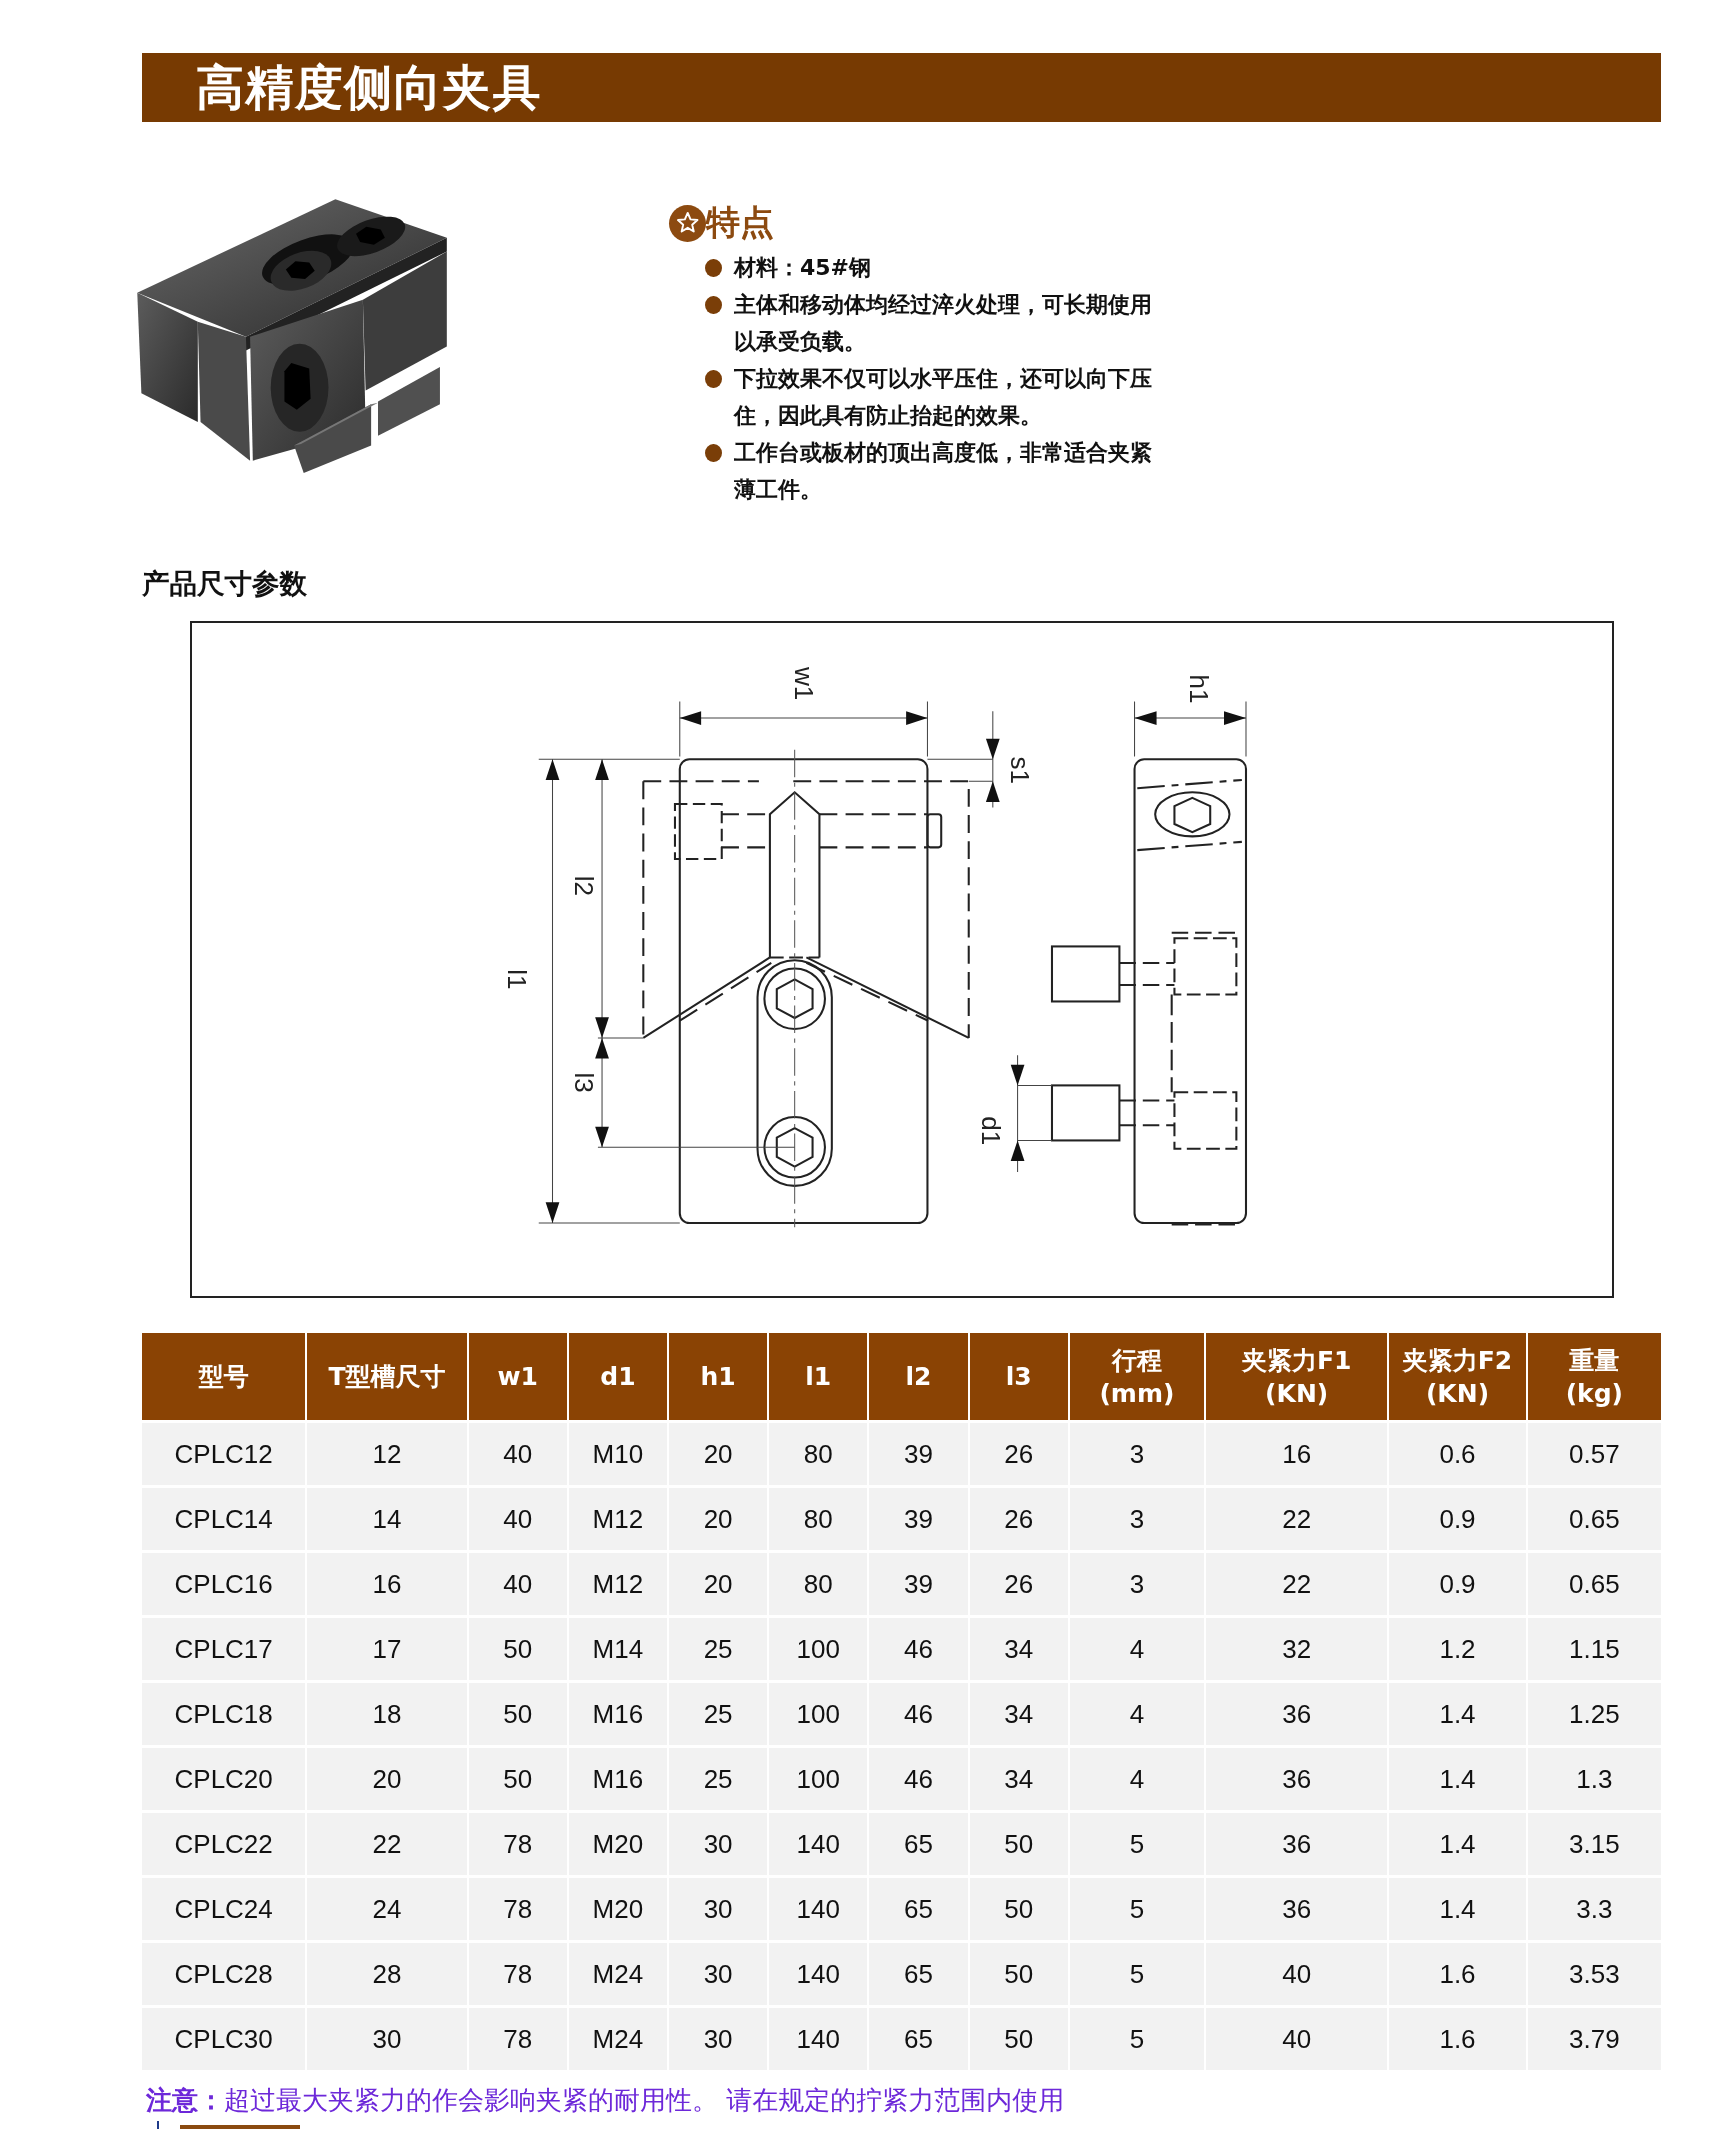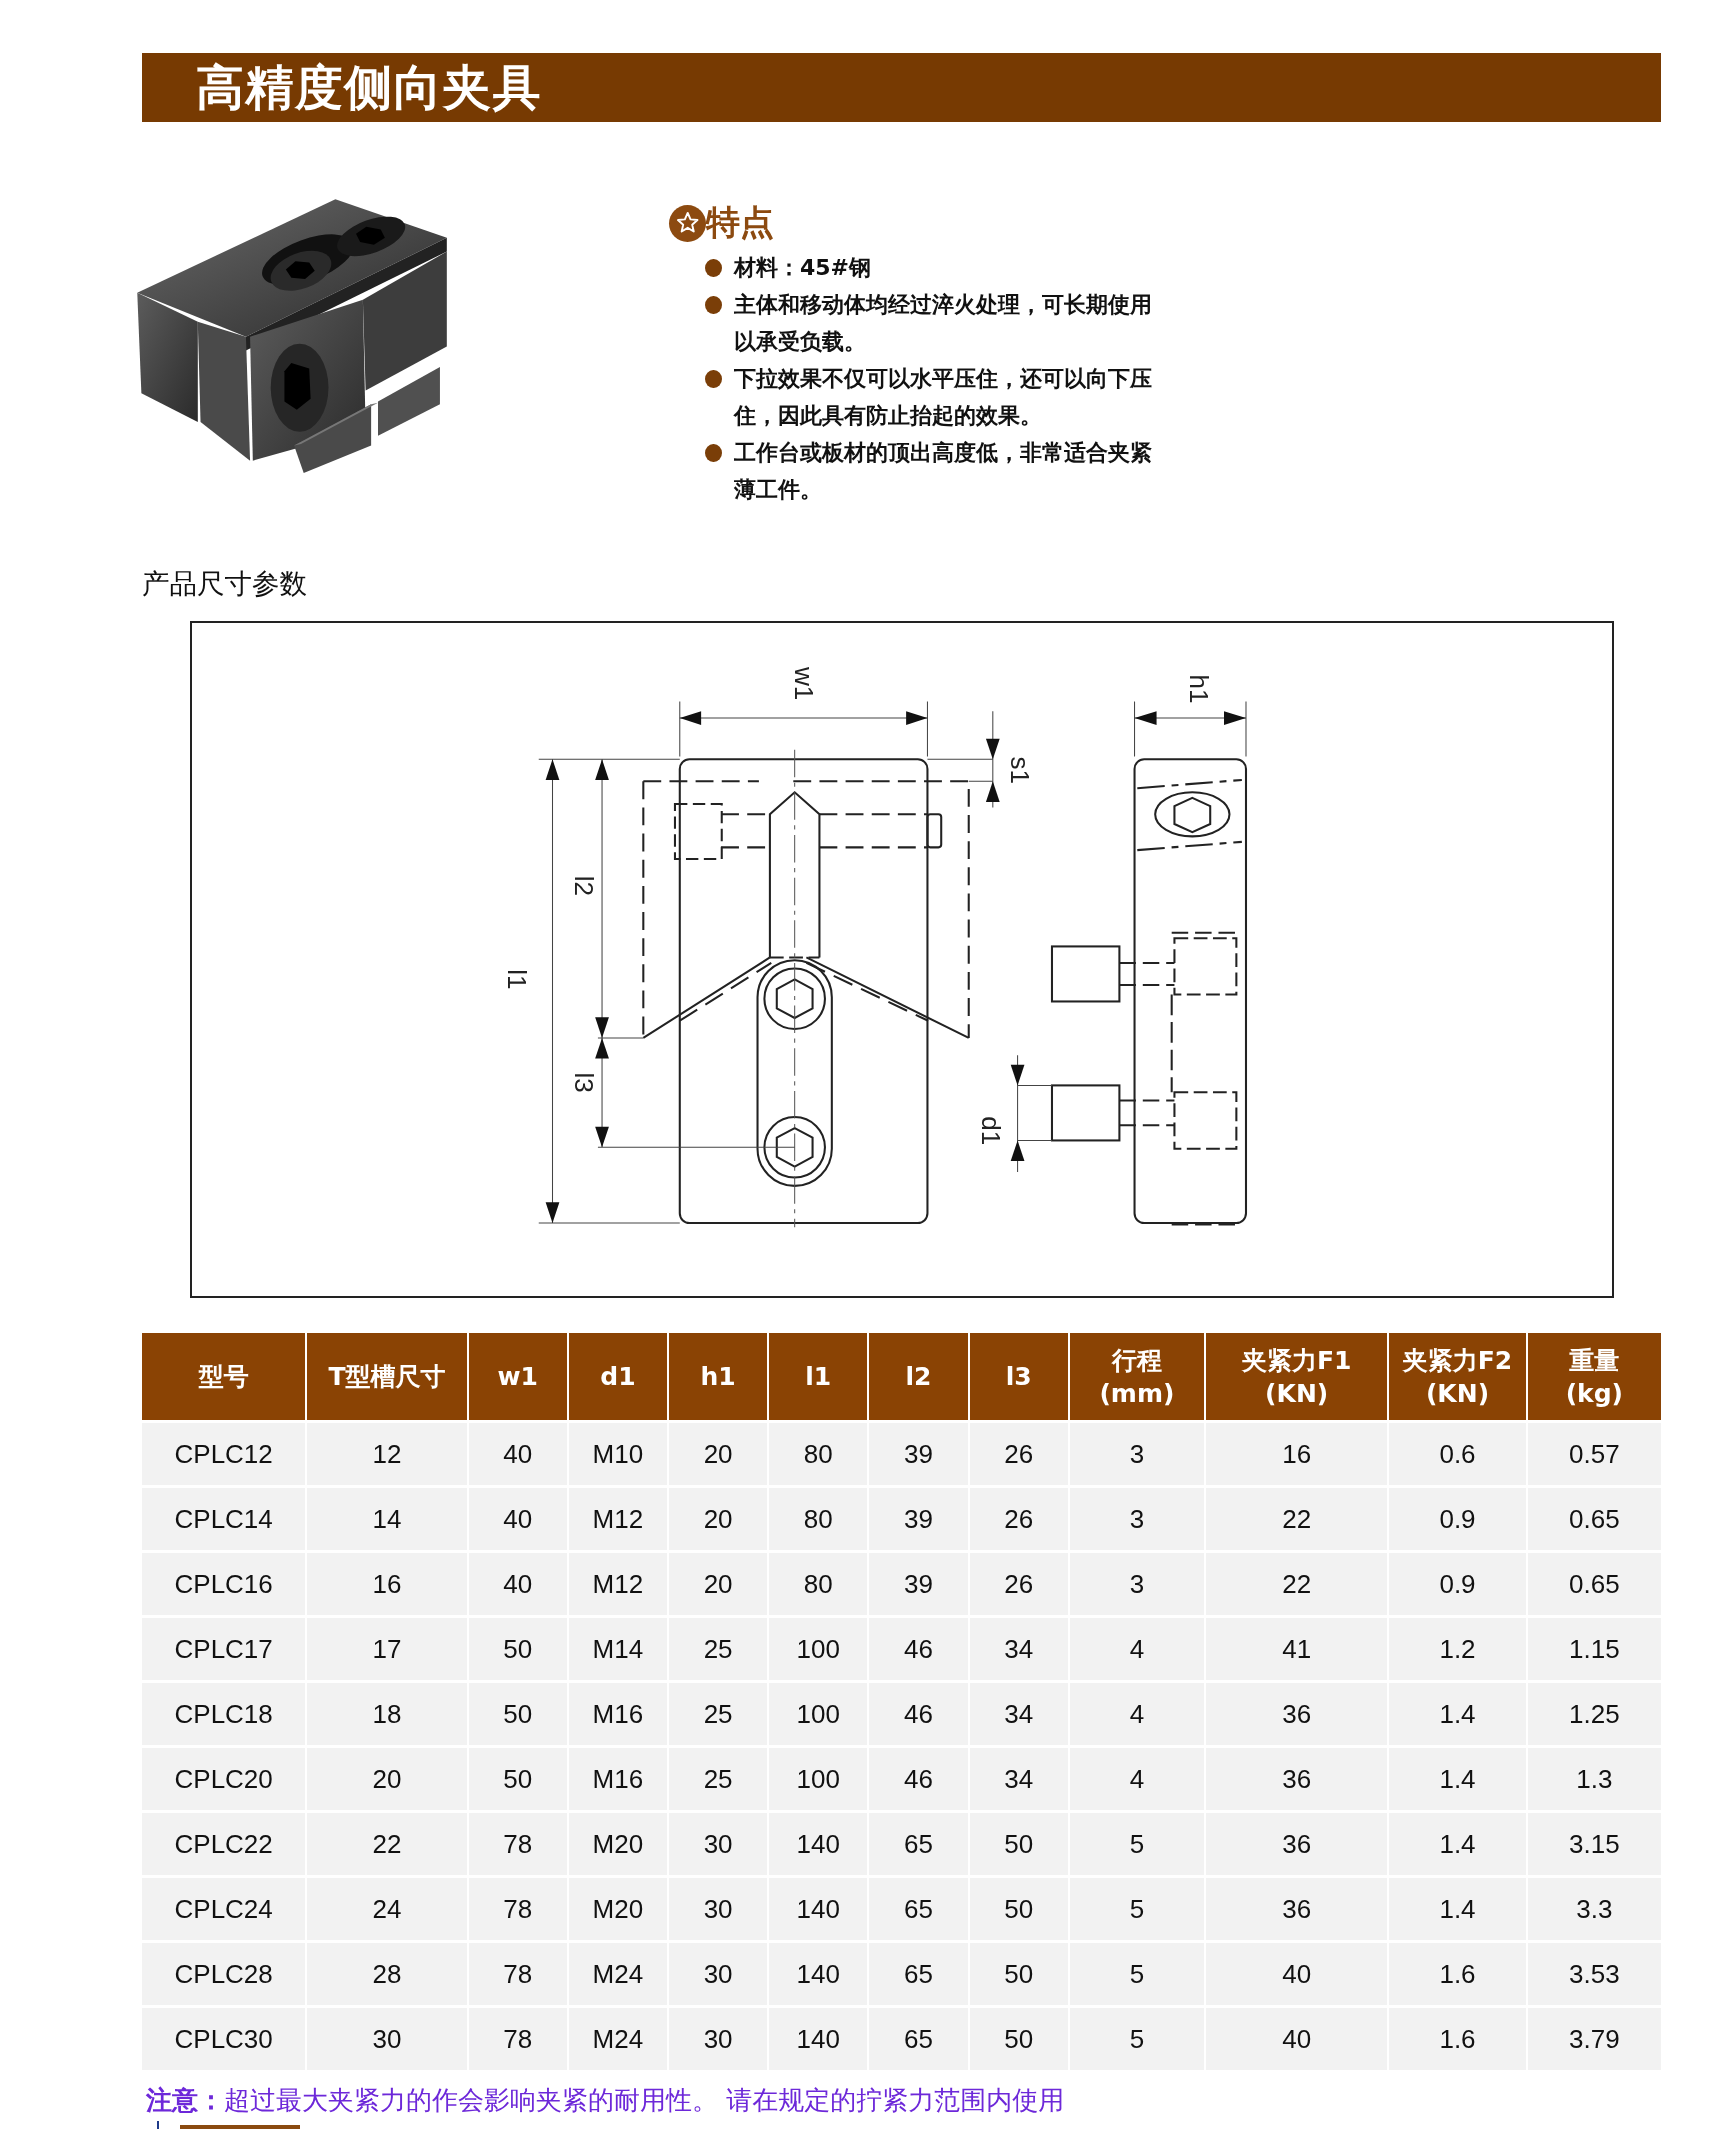--- a/index.html
+++ b/index.html
@@ -12,21 +12,21 @@
   .product-photo { position: absolute; left: 129px; top: 184px; width: 454px; height: 296px; }
 
   .features { position: absolute; left: 669px; top: 201px; width: 647px; }
   .features-head { display: flex; align-items: center; height: 44px; }
   .star-badge { width: 37px; height: 37px; border-radius: 50%; background: #8c4a10; display: flex; align-items: center; justify-content: center; }
   .features-title { font-size: 34px; font-weight: bold; color: #8c4a10; }
   .feature-list { margin-top: 4.1px; list-style: none; }
   .feature-item { position: relative; padding-left: 65px; font-size: 22px; font-weight: bold; line-height: 37px; color: #111; width: 640px; }
   .feature-bullet { position: absolute; left: 36px; top: 10.3px; width: 16.5px; height: 18px; border-radius: 50%; background: #7a3e08; }
 
-  .section-label { position: absolute; left: 142px; top: 566px; font-size: 27.5px; font-weight: normal; color: #111; }
+  .section-label { position: absolute; left: 142px; top: 566px; font-size: 27.5px; font-weight: bold; color: #111; }
 
   .drawing-frame { position: absolute; left: 190px; top: 621px; width: 1424px; height: 677px; border: 2.1px solid #222; background: #fff; }
   .drawing-frame svg { position: absolute; left: 0; top: 0; }
 
   .spec-table { position: absolute; left: 142px; top: 1333px; width: 1519px; border-collapse: separate; border-spacing: 0; table-layout: fixed; }
   .spec-table th { background: #8a4304; color: #ffffff; font-weight: bold; font-size: 25px; line-height: 33px; height: 87px; text-align: center; vertical-align: middle; border-right: 2.1px solid #fff; }
   .spec-table th:last-child { border-right: none; }
   .spec-table td { background: #f2f2f2; height: 65px; text-align: center; vertical-align: middle; font-family: "Liberation Sans", sans-serif; font-size: 26px; color: #111; border-right: 2.1px solid #fff; border-top: 3.4px solid #fff; }
   .spec-table td:last-child { border-right: none; }
 
@@ -313,21 +313,21 @@
       <tr>
         <td>CPLC17</td>
         <td>17</td>
         <td>50</td>
         <td>M14</td>
         <td>25</td>
         <td>100</td>
         <td>46</td>
         <td>34</td>
         <td>4</td>
-        <td>41</td>
+        <td>32</td>
         <td>1.2</td>
         <td>1.15</td>
       </tr>
       <tr>
         <td>CPLC18</td>
         <td>18</td>
         <td>50</td>
         <td>M16</td>
         <td>25</td>
         <td>100</td>

